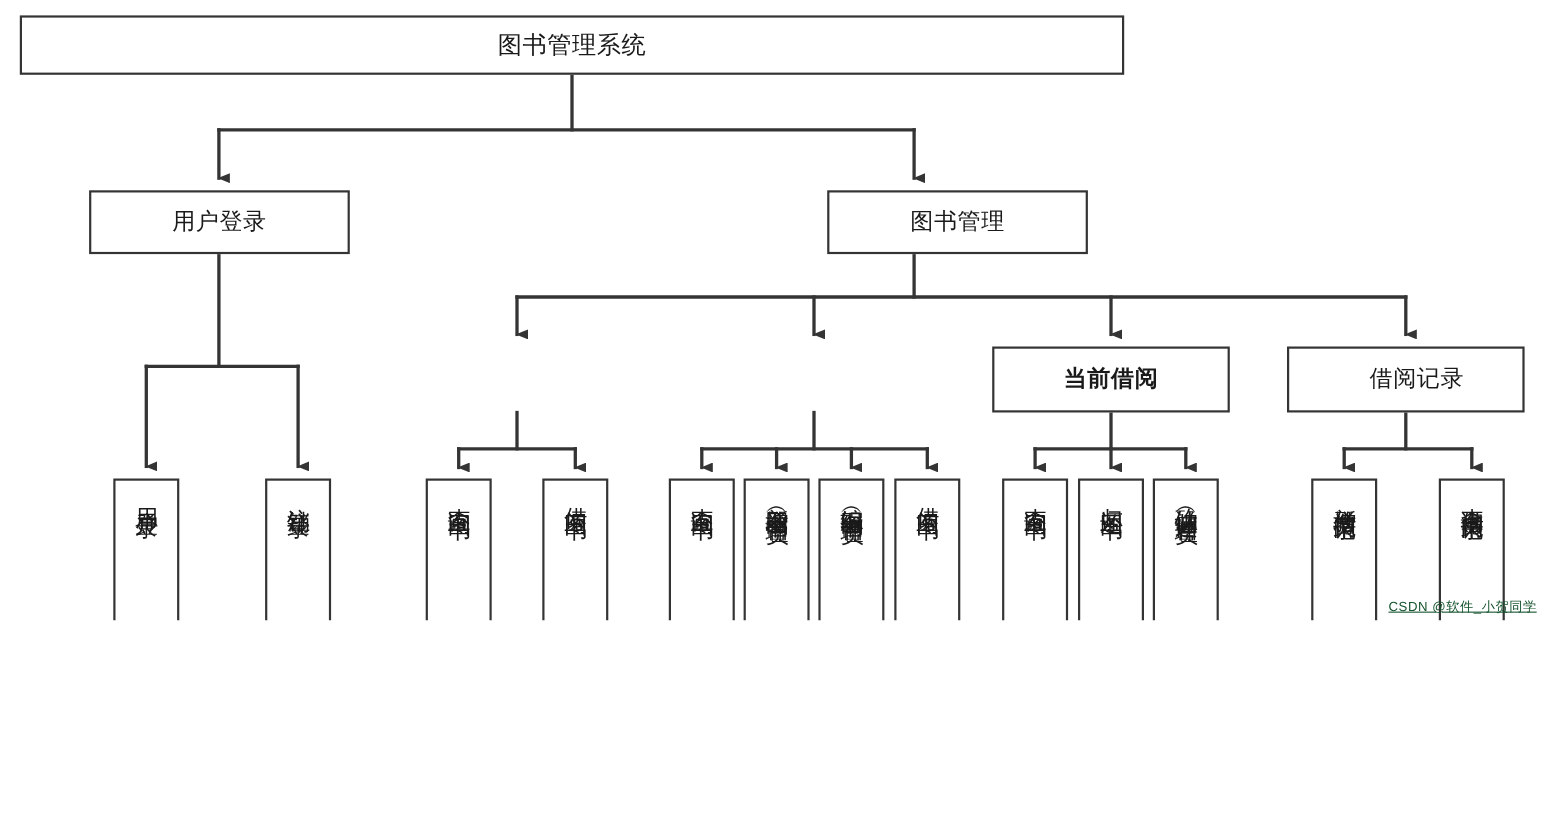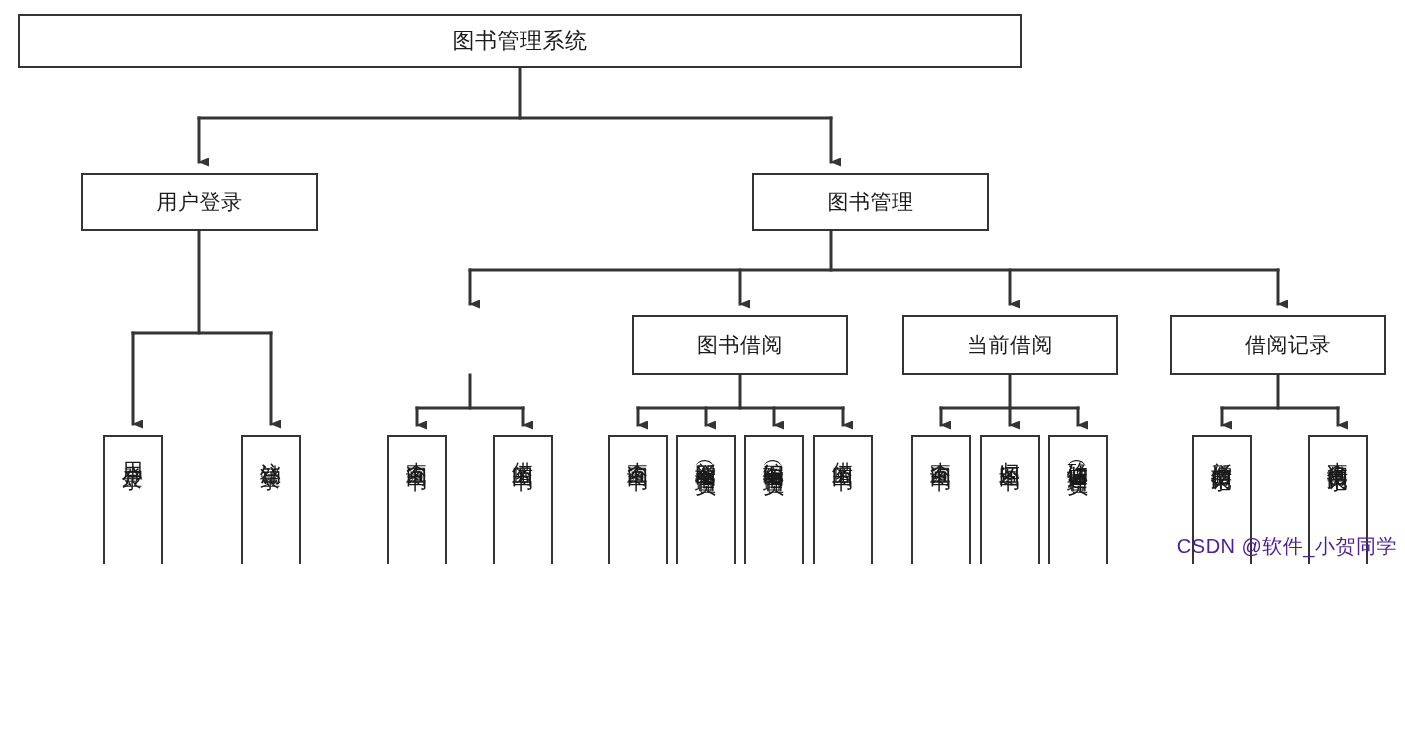--- a/index.html
+++ b/index.html
@@ -65,25 +65,26 @@
     white-space: nowrap;
     max-height: 292px;
   }
   .node.vert.tall-text .node-label {
     letter-spacing: 2px;
   }
   #watermark {
     position: absolute;
     right: 8px;
     bottom: 4px;
-    font-size: 20px;
-    color: #4c1d95;
+    font-size: 12px;
+    color: #14532d;
     letter-spacing: 0.5px;
     white-space: nowrap;
     user-select: none;
+    text-decoration: underline;
   }
 </style>
 </head>
 <body>
 
 <div id="diagram-canvas">
 
   <svg id="connector-layer" viewBox="0 0 1405 747" width="1405" height="747" xmlns="http://www.w3.org/2000/svg">
     <defs>
       <marker id="arrowhead" markerWidth="9" markerHeight="11" refX="4.5" refY="10" orient="auto" markerUnits="userSpaceOnUse">
@@ -138,24 +139,21 @@
     <span class="node-label">图书管理系统</span>
   </div>
 
   <div class="node horiz" style="left:81px; top:173px; width:237px; height:58px;">
     <span class="node-label">用户登录</span>
   </div>
   <div class="node horiz" style="left:752px; top:173px; width:237px; height:58px;">
     <span class="node-label">图书管理</span>
   </div>
 
-  <div class="node horiz" style="left:632px; top:315px; width:216px; height:60px;">
-    <span class="node-label">图书借阅</span>
-  </div>
-  <div class="node horiz" style="left:902px; top:315px; width:216px; height:60px;">
+  <div class="node horiz" style="left:902px; top:315px; width:216px; height:60px;font-weight:bold;">
     <span class="node-label">当前借阅</span>
   </div>
   <div class="node horiz" style="left:1170px; top:315px; width:216px; height:60px;padding-left:20px;">
     <span class="node-label">借阅记录</span>
   </div>
 
   <div class="node vert" style="left:103px; top:435px; width:60px; height:300px;">
     <span class="node-label">用户登录</span>
   </div>
   <div class="node vert" style="left:241px; top:435px; width:60px; height:300px;">

